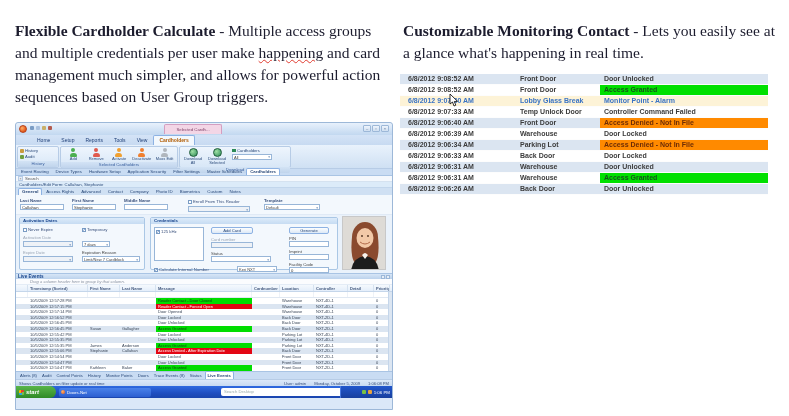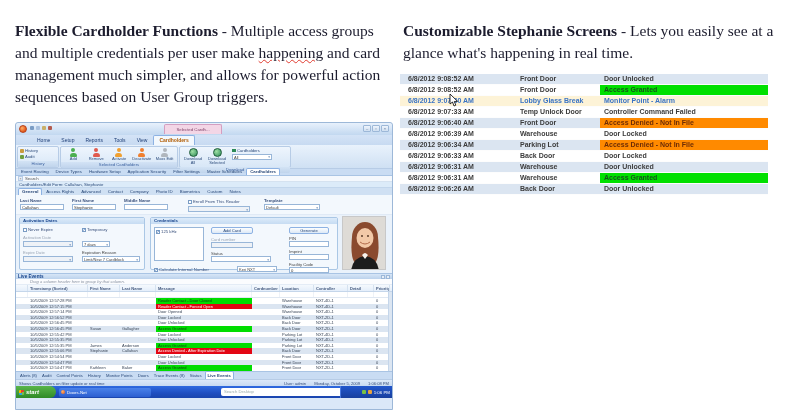--- a/index.html
+++ b/index.html
@@ -191,23 +191,23 @@
           background:linear-gradient(#2156cc,#173f9e); border-left:1px solid #4a7ae0;
           display:flex; align-items:center; justify-content:flex-end; gap:2px; padding-right:2px; }
   .tray .ticon { width:4px; height:4px; border-radius:1px; }
   .tray .ttime { color:#fff; font-size:4.4px; }
 </style>
 </head>
 <body>
 
 <div class="page">
 
-  <p class="intro" id="leftIntro"><b>Flexible Cardholder Functions</b><span> - Multiple access groups and multiple credentials per user make </span><span class="wavy">happening</span><span> and card management much simpler, and allows for powerful action sequences based on User Group triggers.</span></p>
-
-  <p class="intro" id="rightIntro"><b>Customizable Stephanie Screens</b><span> - Lets you easily see at a glance what's happening in real time.</span></p>
+  <p class="intro" id="leftIntro"><b>Flexible Cardholder Calculate</b><span> - Multiple access groups and multiple credentials per user make </span><span class="wavy">happening</span><span> and card management much simpler, and allows for powerful action sequences based on User Group triggers.</span></p>
+
+  <p class="intro" id="rightIntro"><b>Customizable Monitoring Contact</b><span> - Lets you easily see at a glance what's happening in real time.</span></p>
 
   <div class="monitor" id="monitorTable">
       <div class="mrow alt">
         <span class="mc time">6/8/2012 9:08:52 AM</span>
         <span class="mc loc">Front Door</span>
         <span class="mc stat">Door Unlocked</span>
       </div>
       <div class="mrow wht">
         <span class="mc time">6/8/2012 9:08:52 AM</span>
         <span class="mc loc">Front Door</span>

